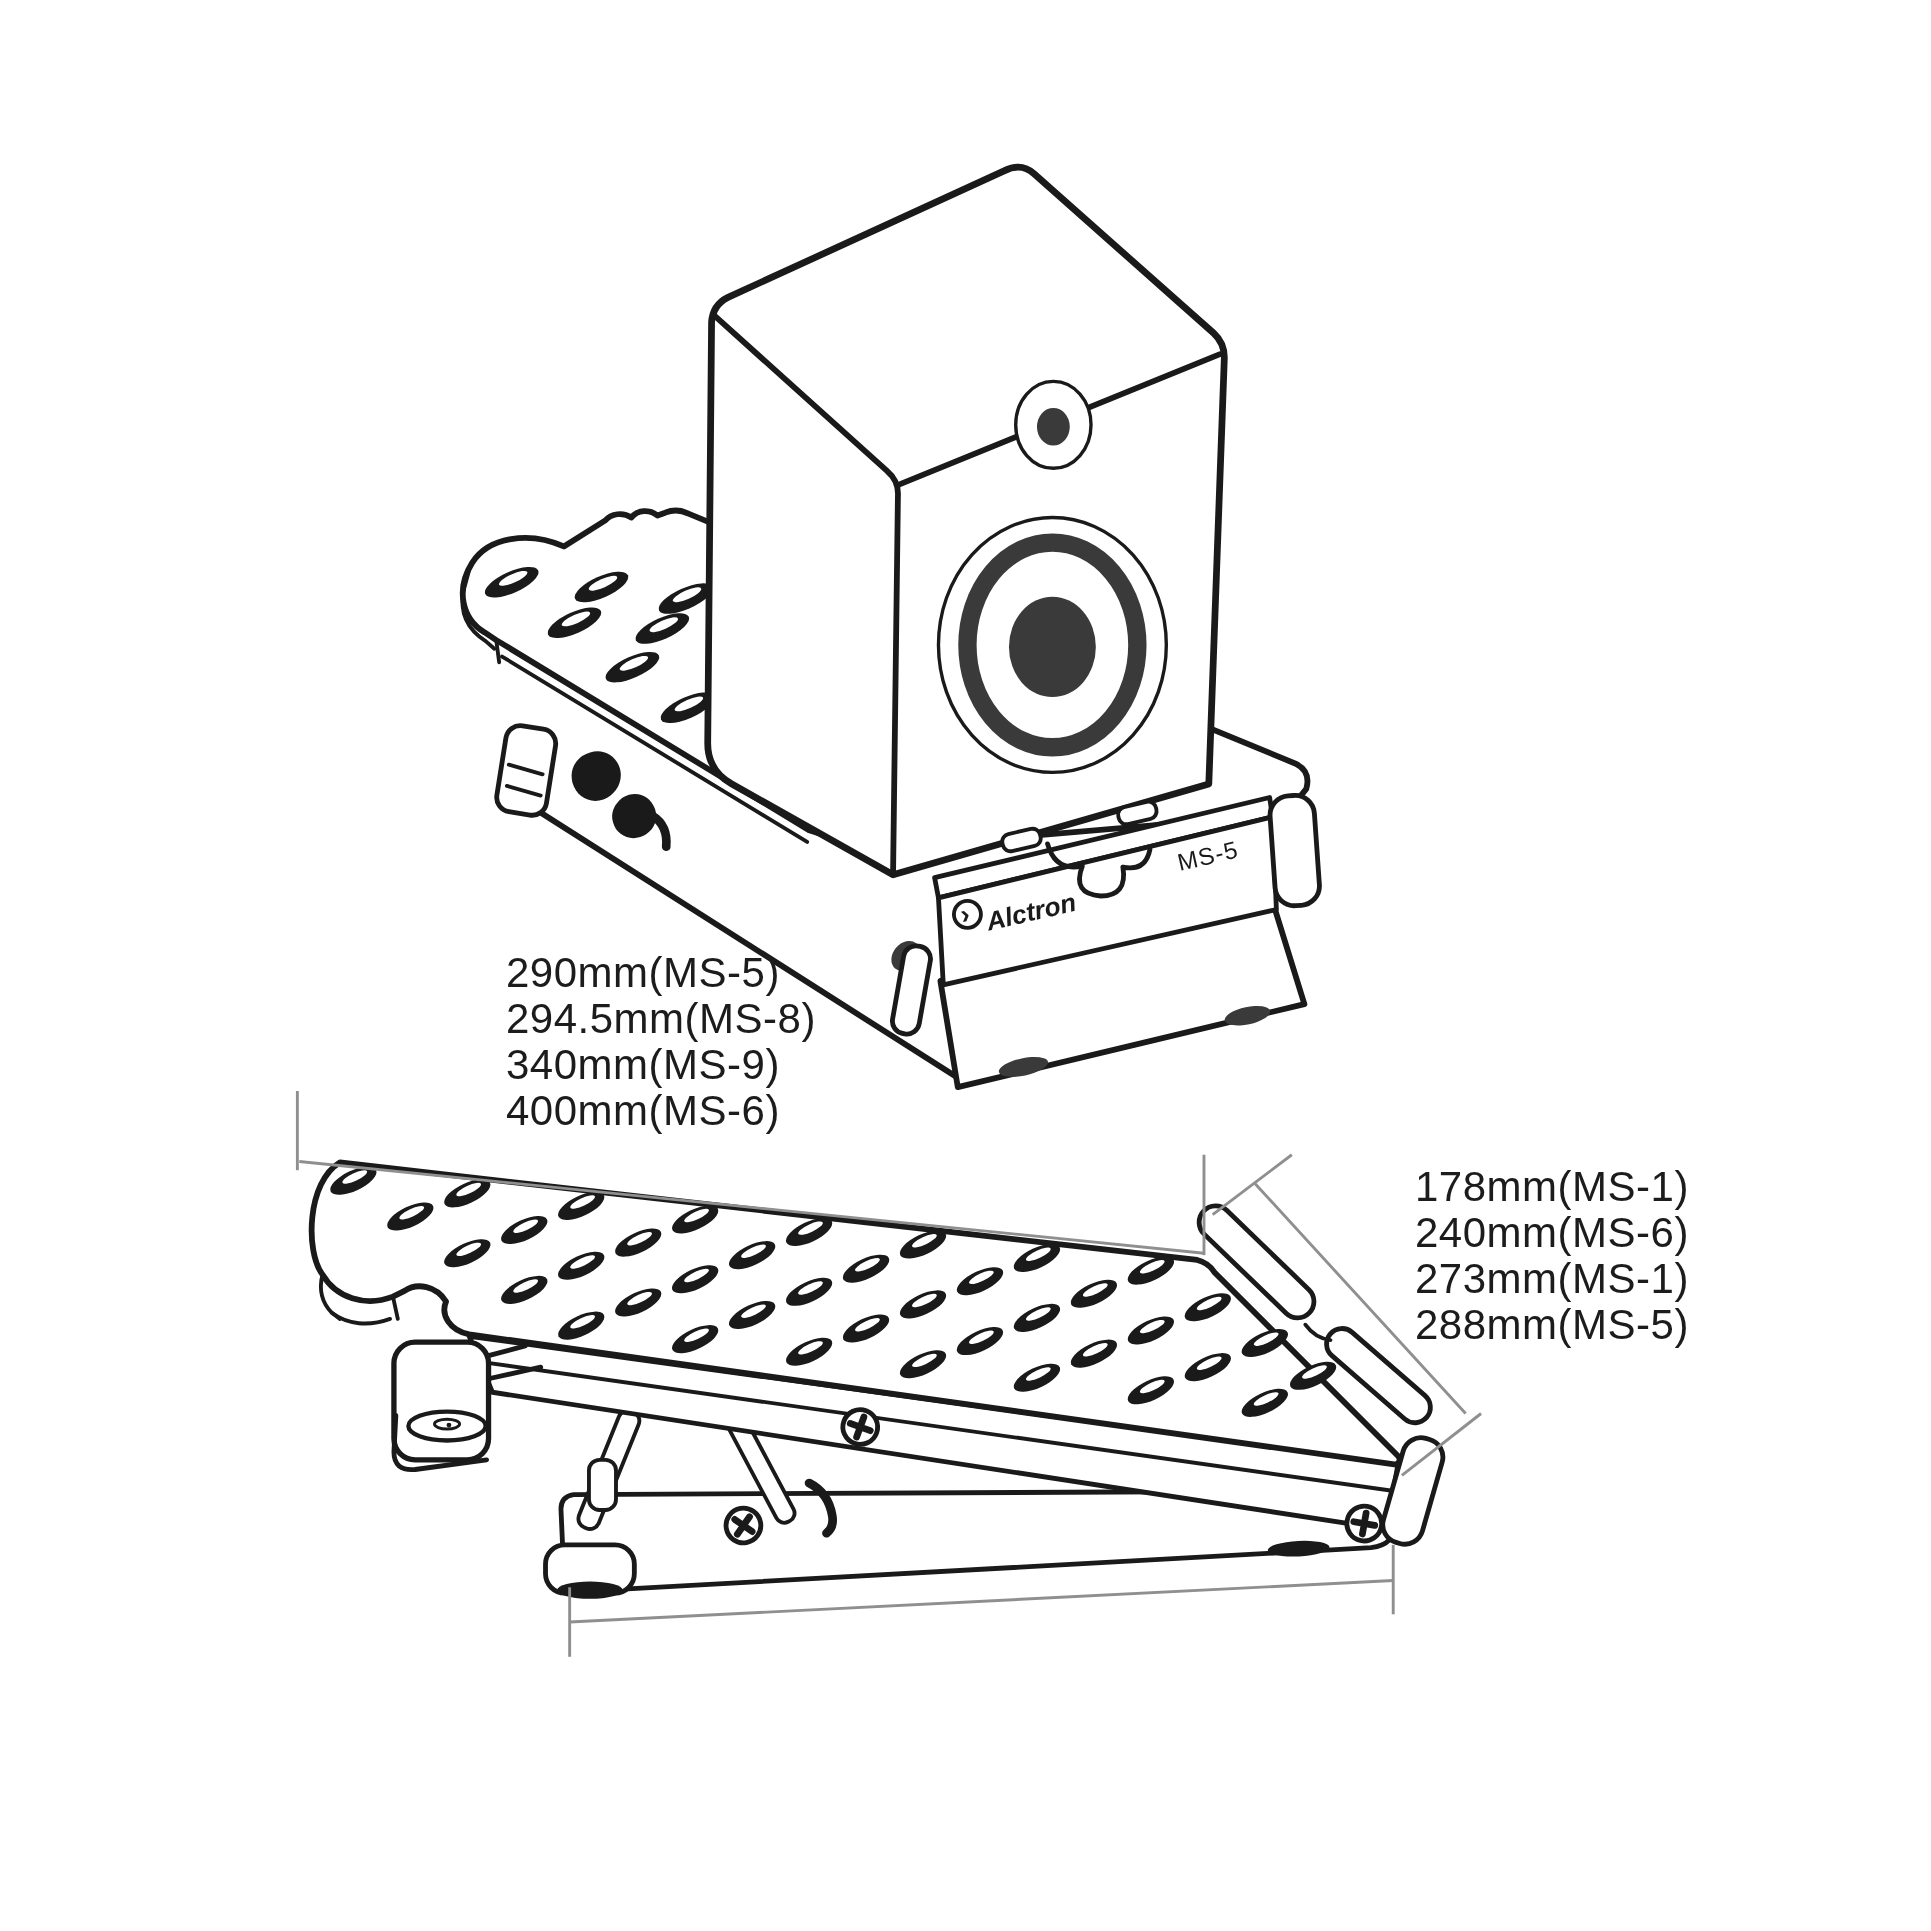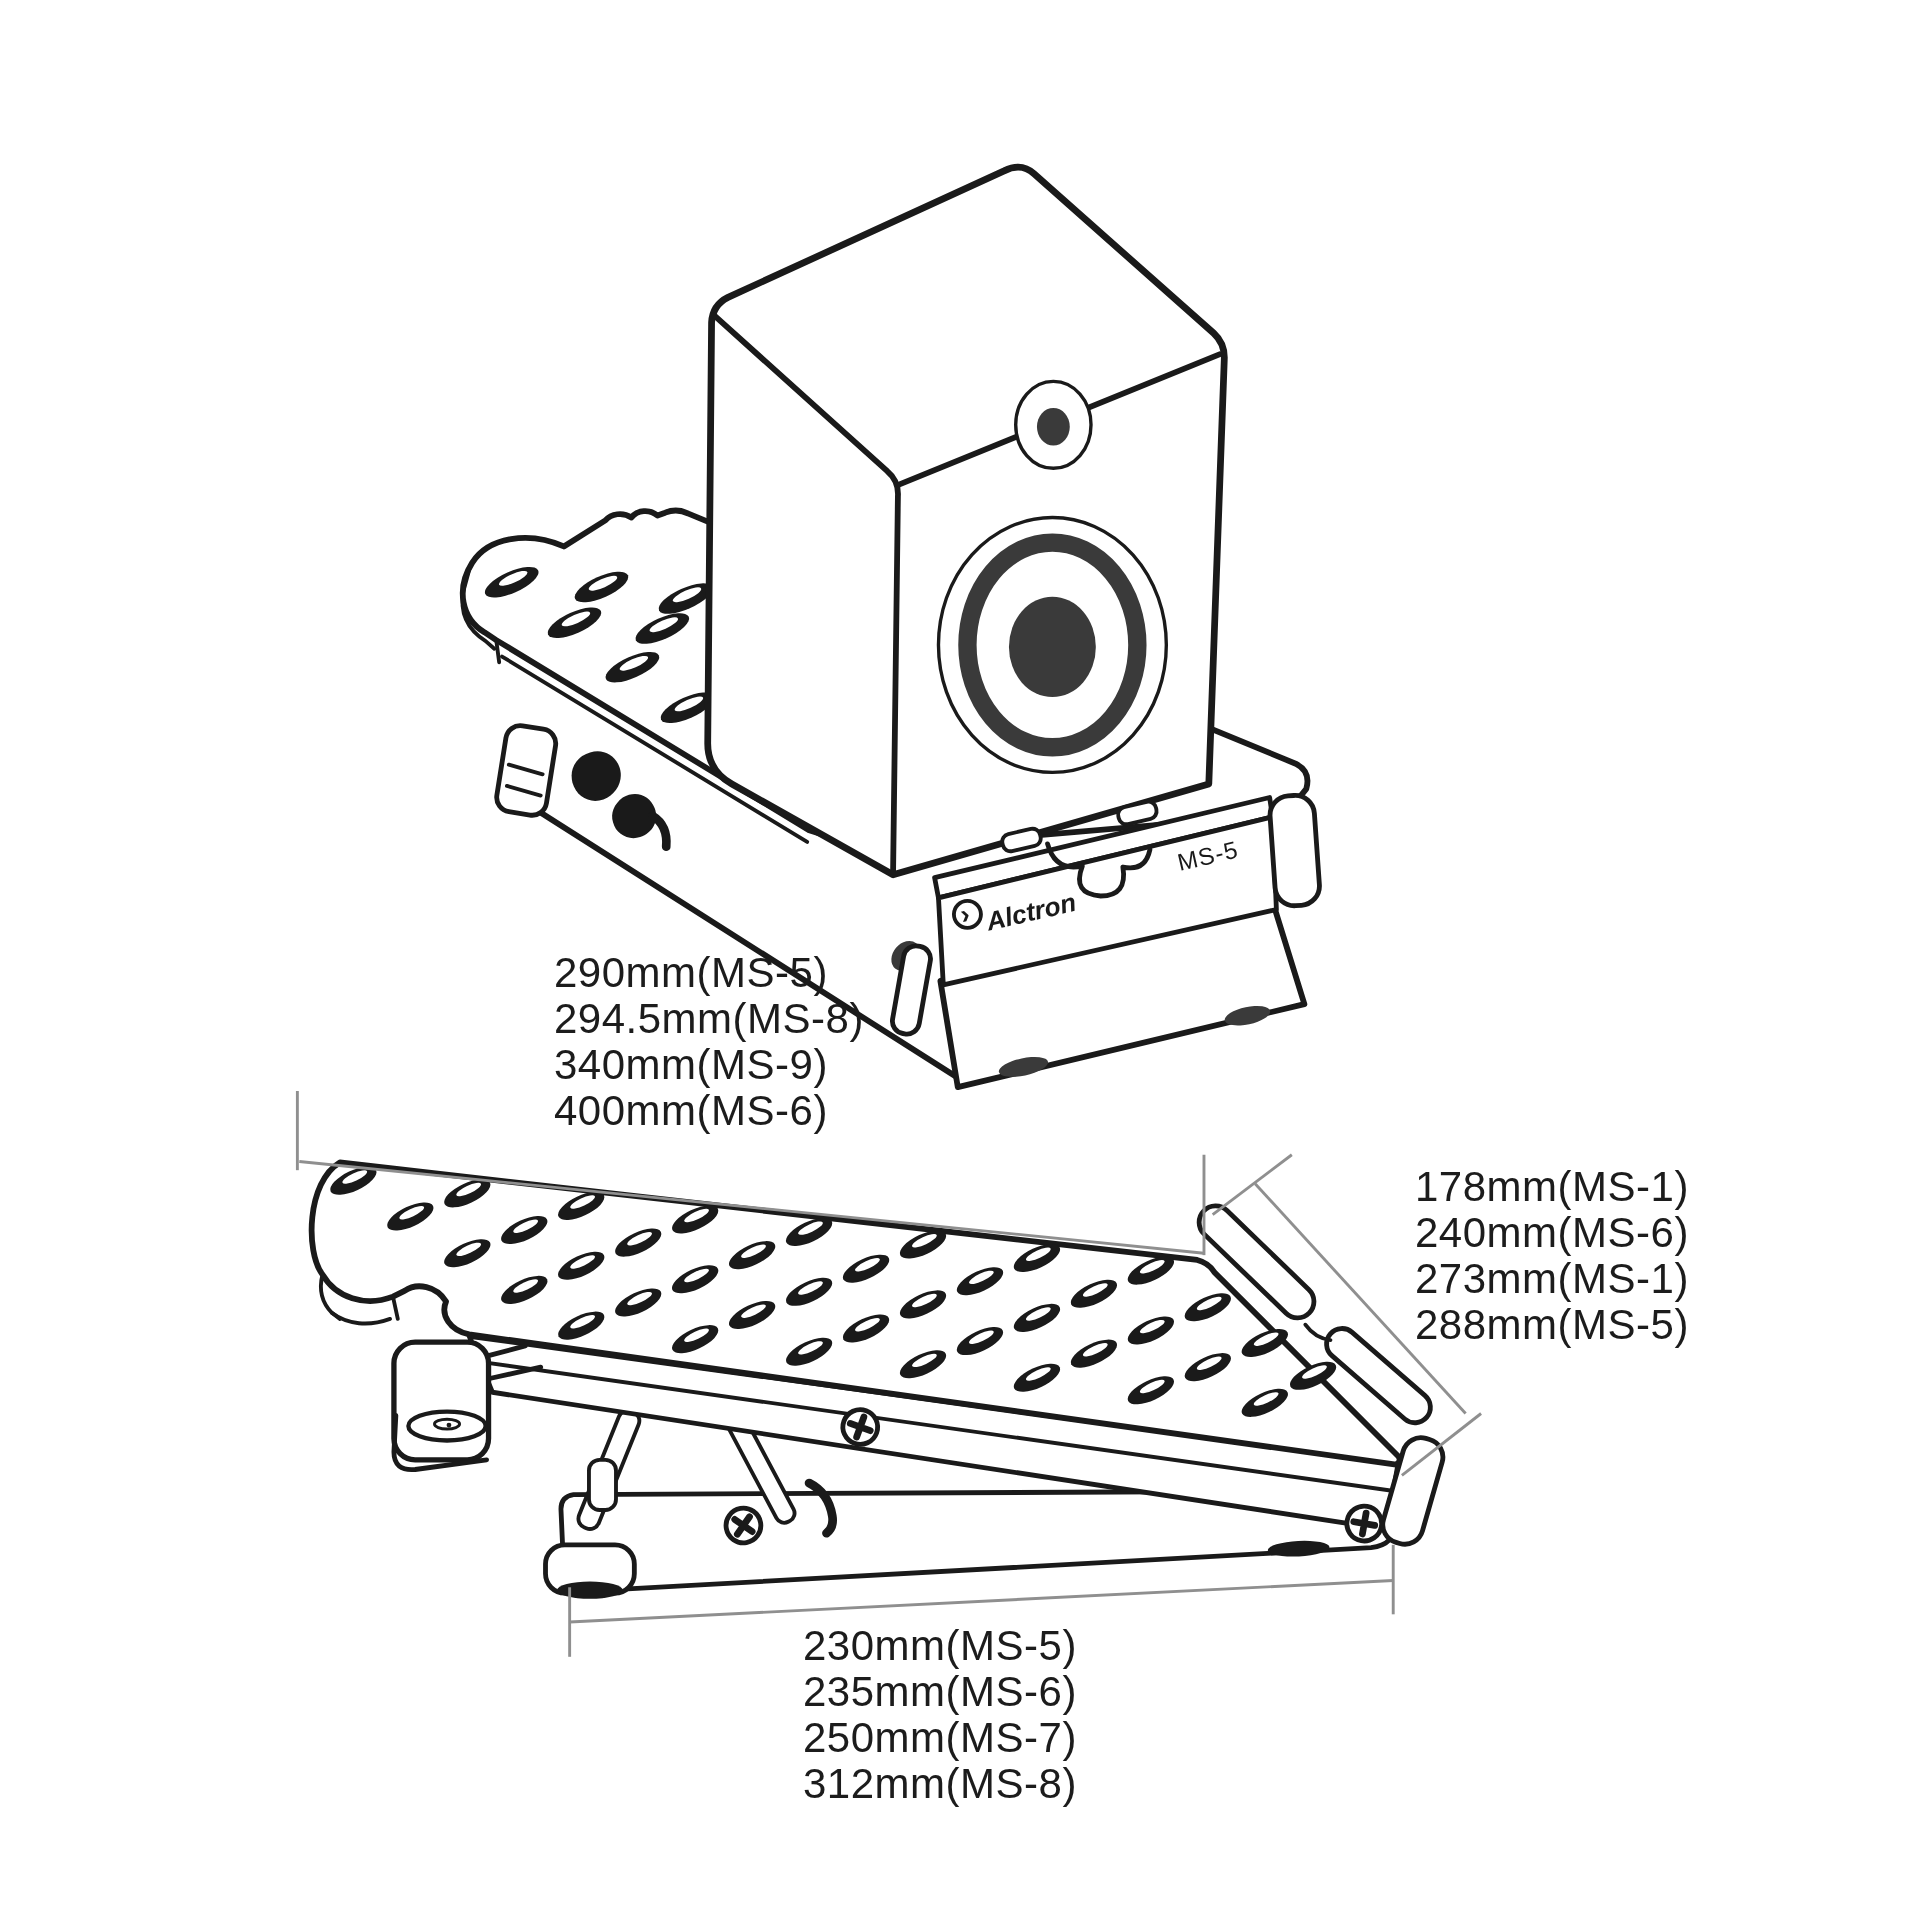--- a/index.html
+++ b/index.html
@@ -12,21 +12,21 @@
   }
   .drawing{position:absolute;left:0;top:0;width:1931px;height:1931px;}
   .dim-block{
     position:absolute;
     color:#1c1c1c;
     font-size:42px;
     line-height:46px;
     white-space:nowrap;
     letter-spacing:0.5px;
   }
-  .blk-length{left:506px;top:950px;margin-left:48px;}
+  .blk-length{left:506px;top:950px;}
   .blk-width{left:1415px;top:1164px;}
   .blk-base{left:803px;top:1623px;}
   svg .ln{fill:none;stroke:#1a1a1a;stroke-width:6;stroke-linecap:round;stroke-linejoin:round;}
   svg .ln5{fill:none;stroke:#1a1a1a;stroke-width:5;stroke-linecap:round;stroke-linejoin:round;}
   svg .ln4{fill:none;stroke:#1a1a1a;stroke-width:4;stroke-linecap:round;stroke-linejoin:round;}
   svg .fw{fill:#ffffff;stroke:#1a1a1a;stroke-width:6;stroke-linejoin:round;}
   svg .fw5{fill:#ffffff;stroke:#1a1a1a;stroke-width:5;stroke-linejoin:round;}
   svg .fw4{fill:#ffffff;stroke:#1a1a1a;stroke-width:4;stroke-linejoin:round;}
   svg .dk{fill:#3a3a3a;}
   svg .blk{fill:#1a1a1a;}
@@ -240,21 +240,15 @@
     <div>400mm(MS-6)</div>
   </div>
 
   <div class="dim-block blk-width">
     <div>178mm(MS-1)</div>
     <div>240mm(MS-6)</div>
     <div>273mm(MS-1)</div>
     <div>288mm(MS-5)</div>
   </div>
 
-  <div class="dim-block blk-base">
-    <div>230mm(MS-5)</div>
-    <div>235mm(MS-6)</div>
-    <div>250mm(MS-7)</div>
-    <div>312mm(MS-8)</div>
-  </div>
 
 </div>
 
 
 </body></html>

